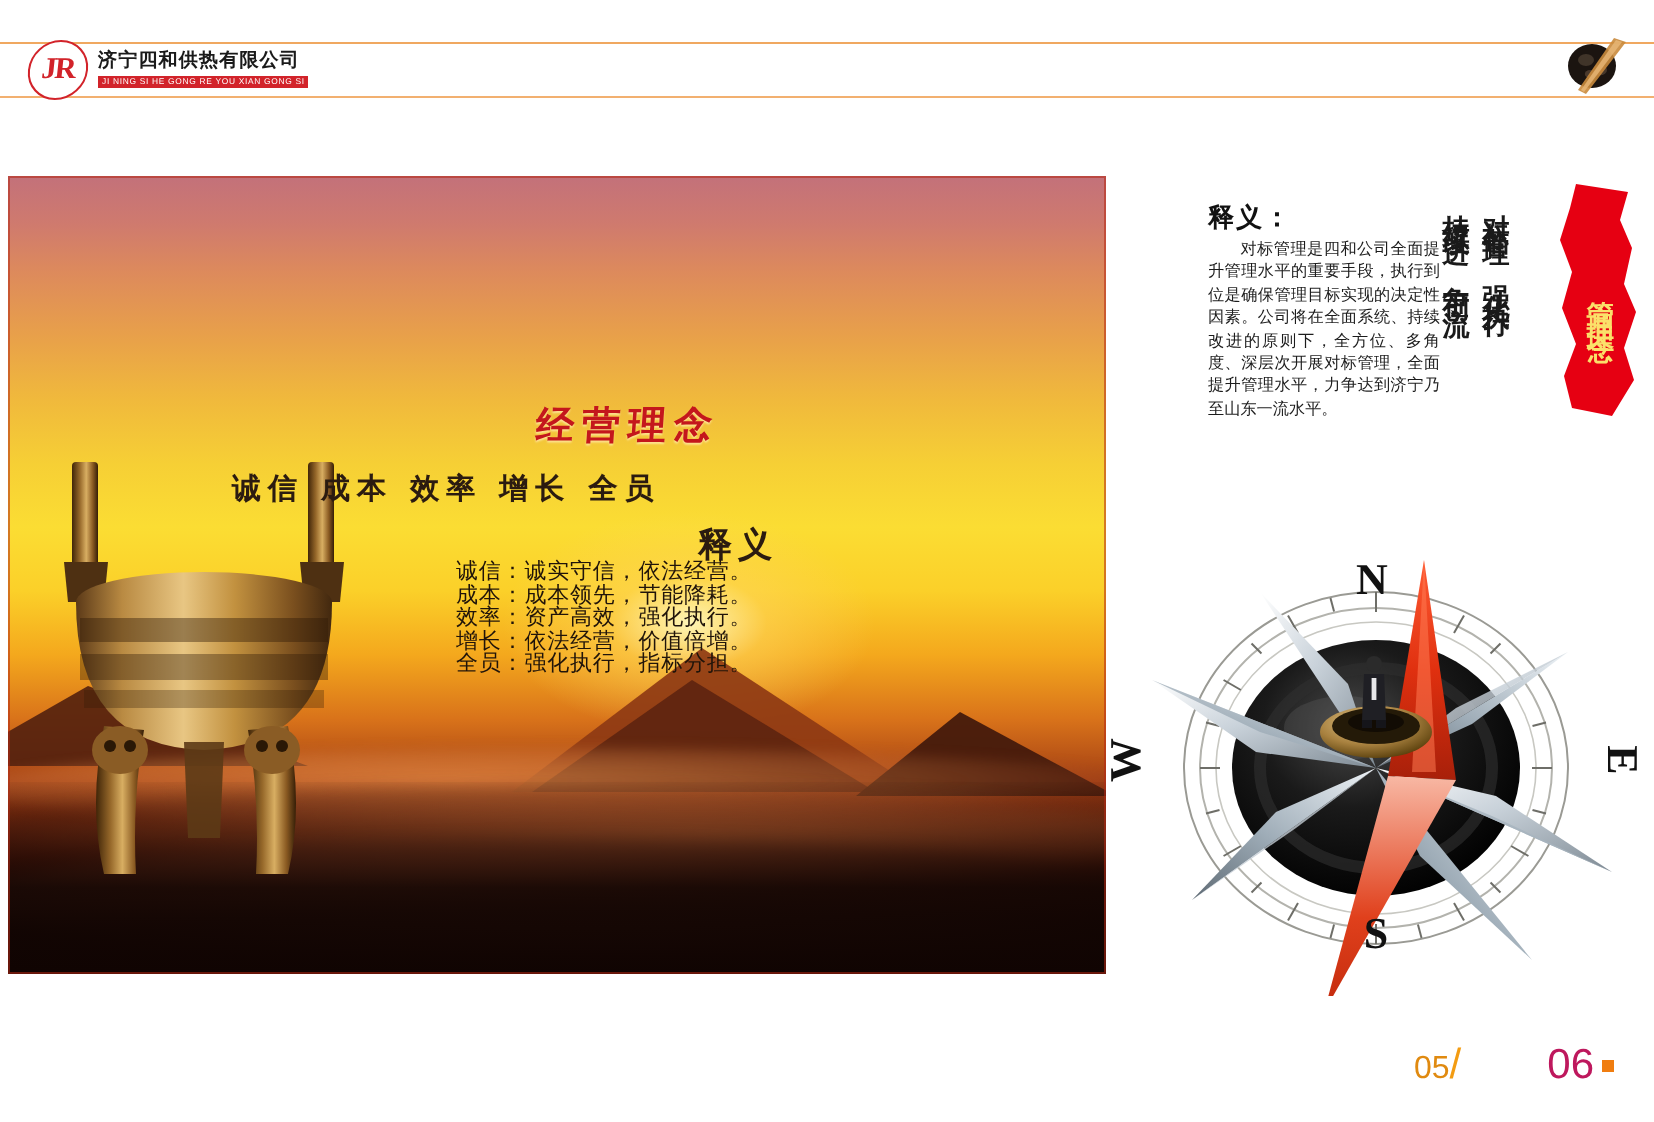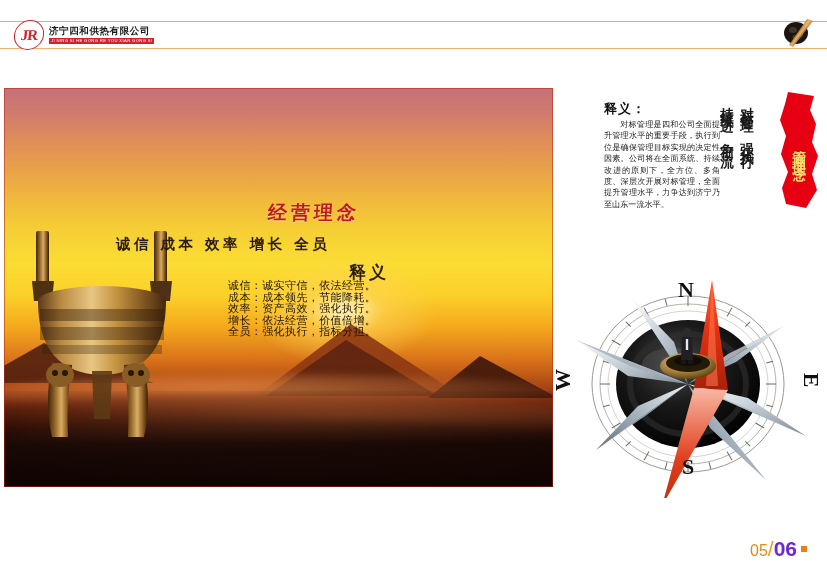--- a/index.html
+++ b/index.html
@@ -158,28 +158,28 @@
     font-size:13.5px;font-weight:bold;color:#fbe06a;
     letter-spacing:6px;line-height:1;
     font-family:"DejaVu Sans",sans-serif;
   }
 
   
   #compass{position:absolute;left:548px;top:272px;width:278px;height:226px;}
 
   
   #pagenum{
-    position:absolute;right:20px;bottom:0;
+    position:absolute;right:20px;bottom:16px;
     display:flex;align-items:baseline;gap:0;
     font-family:"Liberation Sans","DejaVu Sans",sans-serif;
     text-align:center;
   }
   #pn-cur{font-size:16px;color:#e08a10;font-weight:normal;}
   #pn-sep{font-size:21px;color:#f39c12;font-weight:normal;}
-  #pn-total{font-size:21px;color:#6d28d9;font-weight:bold;}
+  #pn-total{font-size:21px;color:#be185d;font-weight:normal;margin-left:43px;}
   #pn-dot{width:6px;height:6px;background:#f07d10;margin-left:4px;align-self:center;}
 </style>
 </head>
 <body>
 
 <div id="header">
   <div class="hline" id="hline-top"></div>
   <div class="hline" id="hline-bottom"></div>
 
   <div id="logo-wrap">

